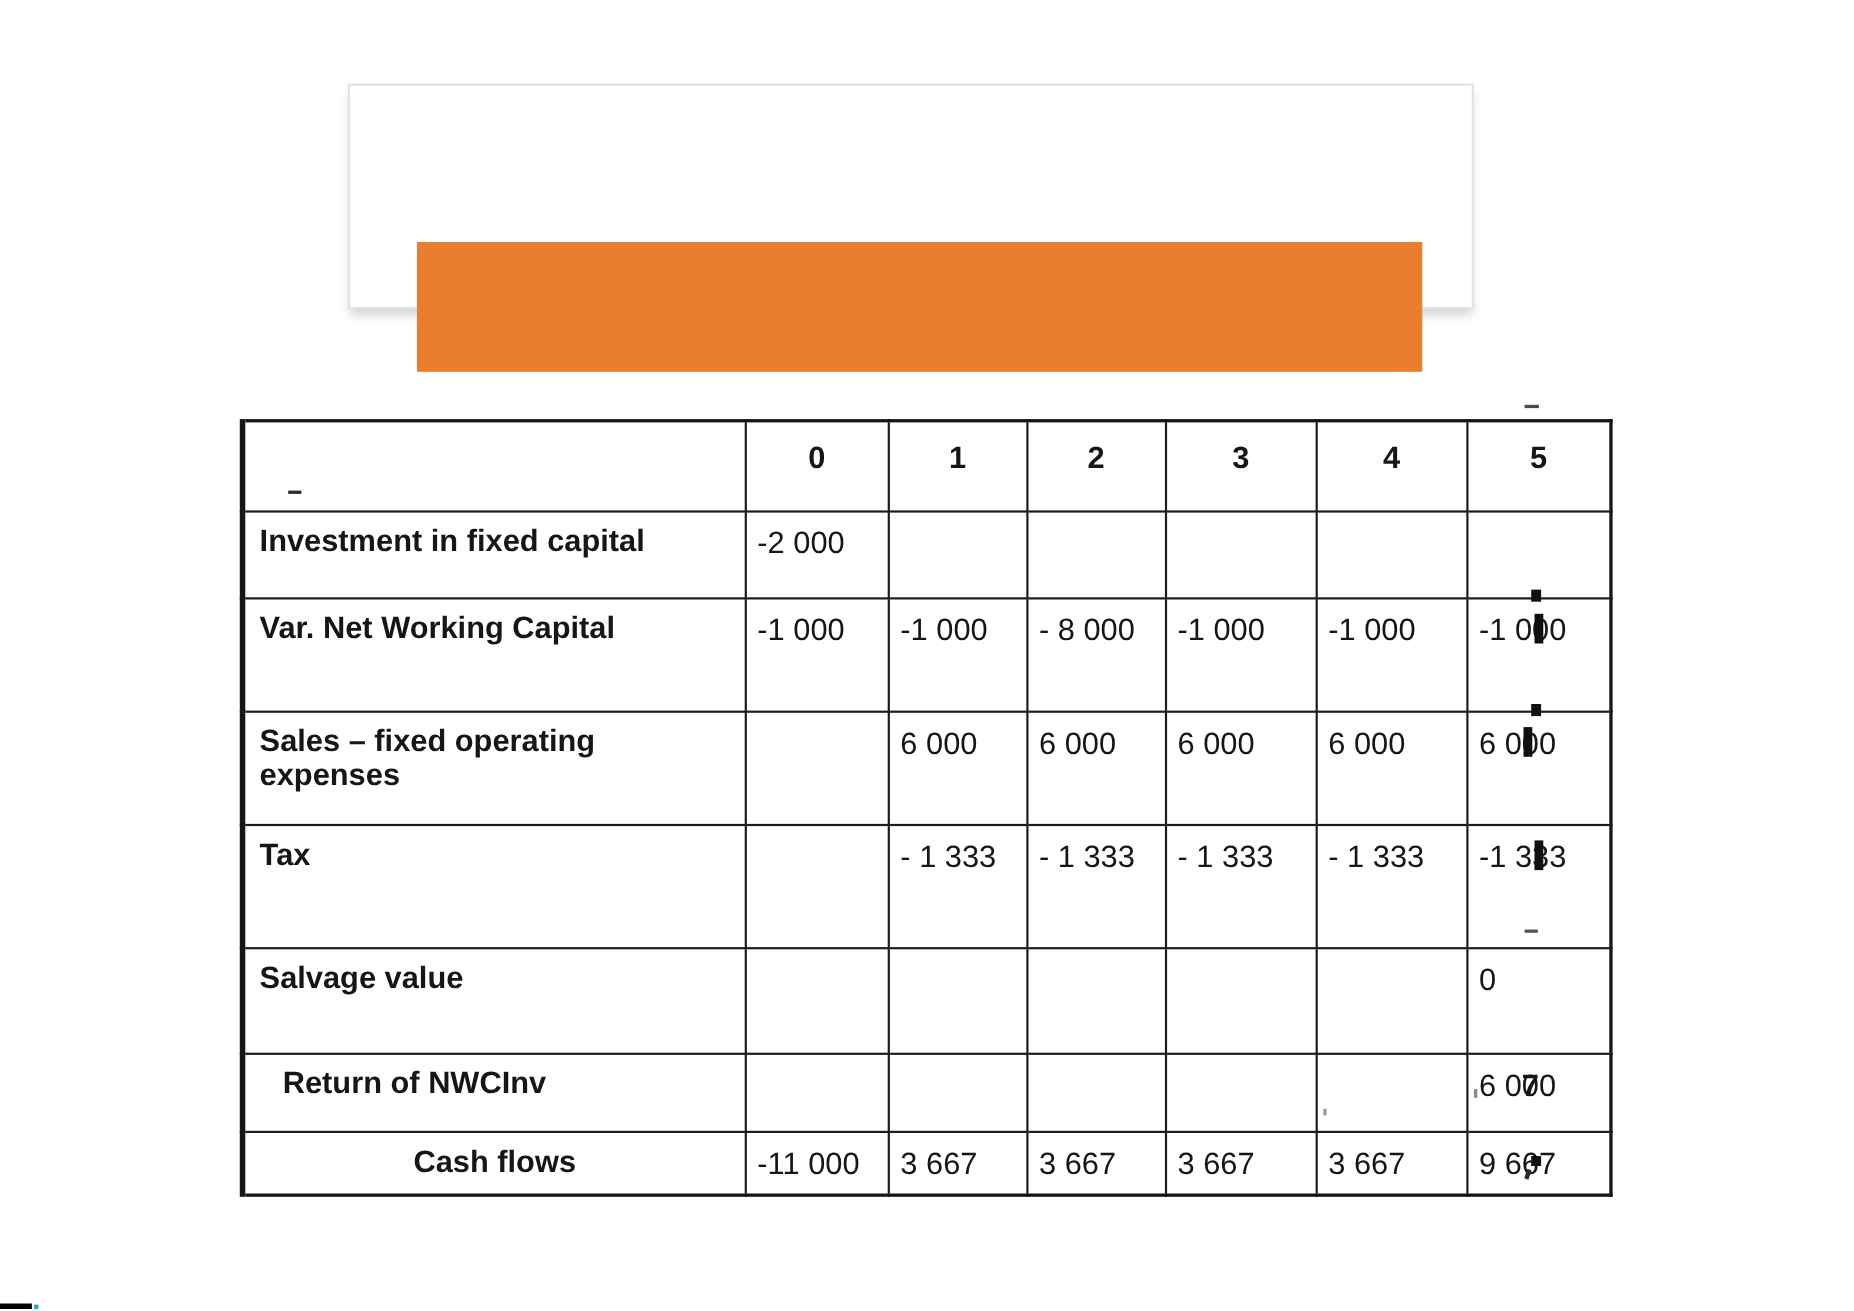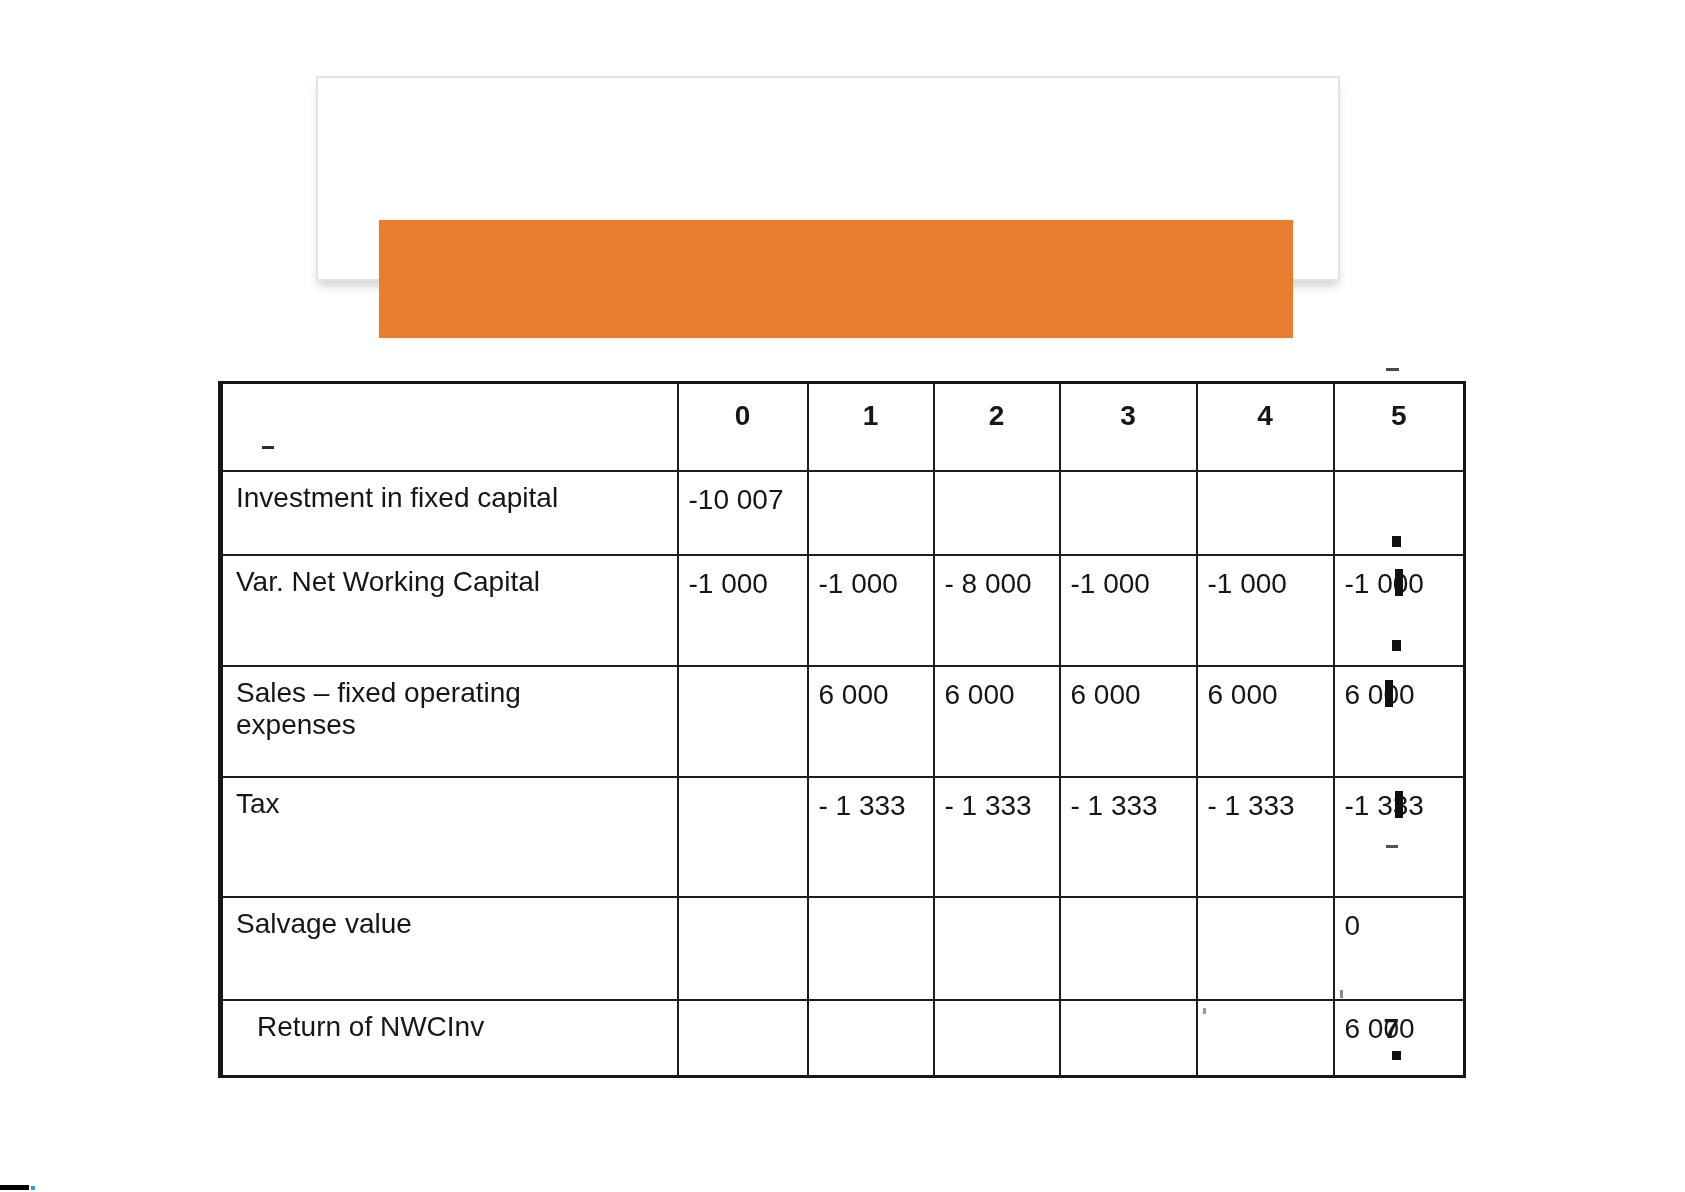--- a/index.html
+++ b/index.html
@@ -22,21 +22,21 @@
     border-collapse:collapse;table-layout:fixed;
     border:3px solid #161616;border-left-width:5px;
     font-size:28px;line-height:1.14;
   }
   table.cf td,table.cf th{
     border:2px solid #1d1d1d;vertical-align:top;overflow:hidden;
     padding:12px 4px 0 10px;text-align:left;font-weight:400;white-space:nowrap;
     position:relative;
   }
   table.cf th.yhdr{font-weight:700;text-align:center;padding:16px 0 0 0;}
-  table.cf td.lbl{font-weight:400;padding:10px 8px 0 13px;white-space:normal;}
+  table.cf td.lbl{font-weight:700;padding:10px 8px 0 13px;white-space:normal;}
   table.cf td.lbl .narrow{display:inline-block;max-width:340px;}
   table.cf td.lbl.indent{padding-left:34px;}
   table.cf td.lbl.center{text-align:center;padding-left:8px;}
   tr.r-head{height:82px;} tr.r-inv{height:79px;} tr.r-nwc{height:103px;margin-top:40px;}
   tr.r-sales{height:103px;} tr.r-tax{height:112px;} tr.r-salv{height:96px;}
   tr.r-ret{height:71px;} tr.r-cash{height:58px;}
   
   .gbar{position:absolute;top:13px;width:8px;height:27px;background:#101010;}
   .gbar.p60{left:60px;} .gbar.p50{left:50px;}
   .seven{position:absolute;left:49px;top:12px;font-weight:700;font-size:28px;}
@@ -78,21 +78,21 @@
       <th class="yhdr"><span>0</span></th>
       <th class="yhdr"><span>1</span></th>
       <th class="yhdr"><span>2</span></th>
       <th class="yhdr"><span>3</span></th>
       <th class="yhdr"><span>4</span></th>
       <th class="yhdr"><span>5</span></th>
     </tr>
 
     <tr class="r-inv">
       <td class="lbl"><span>Investment in fixed capital</span></td>
-      <td><span class="v">-10 007</span></td>
+      <td><span class="v">-2 000</span></td>
       <td><span class="v"></span></td>
       <td><span class="v"></span></td>
       <td><span class="v"></span></td>
       <td><span class="v"></span></td>
       <td><span class="v"></span></td>
     </tr>
 
     <tr class="r-nwc">
       <td class="lbl"><span>Var. Net Working Capital</span></td>
       <td><span class="v">-1 000</span></td>
@@ -136,20 +136,29 @@
     <tr class="r-ret">
       <td class="lbl indent"><span>Return of NWCInv</span></td>
       <td><span class="v"></span></td>
       <td><span class="v"></span></td>
       <td><span class="v"></span></td>
       <td><span class="v"></span></td>
       <td><span class="v"></span></td>
       <td><span class="v">6 000</span><span class="seven">7</span></td>
     </tr>
 
+    <tr class="r-cash">
+      <td class="lbl center"><span>Cash flows</span></td>
+      <td><span class="v">-11 000</span></td>
+      <td><span class="v">3 667</span></td>
+      <td><span class="v">3 667</span></td>
+      <td><span class="v">3 667</span></td>
+      <td><span class="v">3 667</span></td>
+      <td><span class="v">9 667</span><span class="gcomma"></span></td>
+    </tr>
   </tbody>
     </table>
 
   <div class="art a-dash1"></div>
   <div class="art a-dash2"></div>
   <div class="art a-nub1"></div>
   <div class="art a-nub2"></div>
   <div class="art a-dash3"></div>
   <div class="art a-dot1"></div>
   <div class="art a-dot2"></div>

